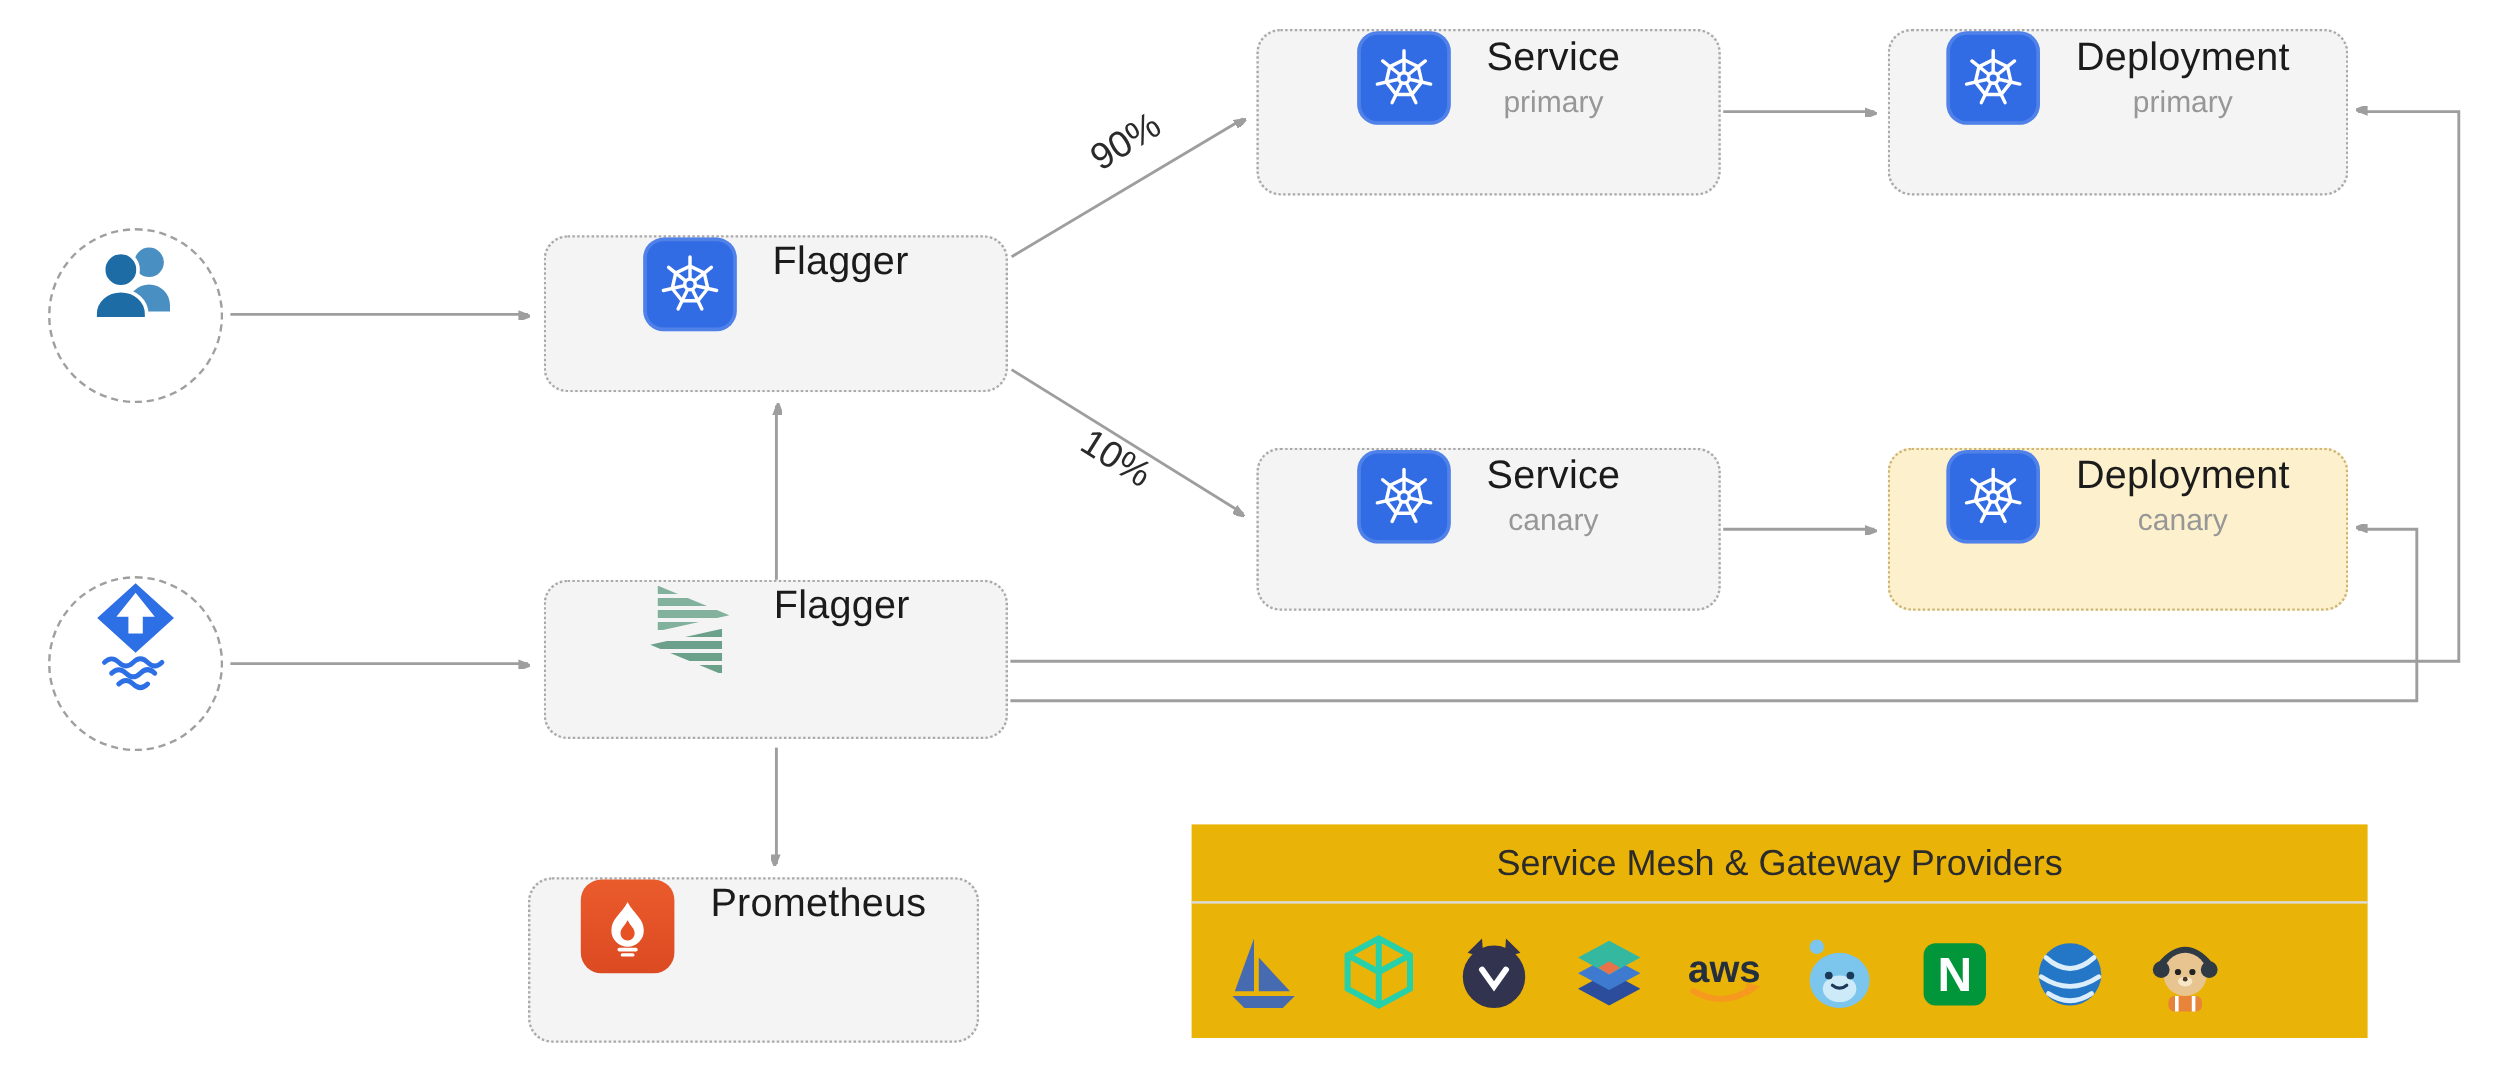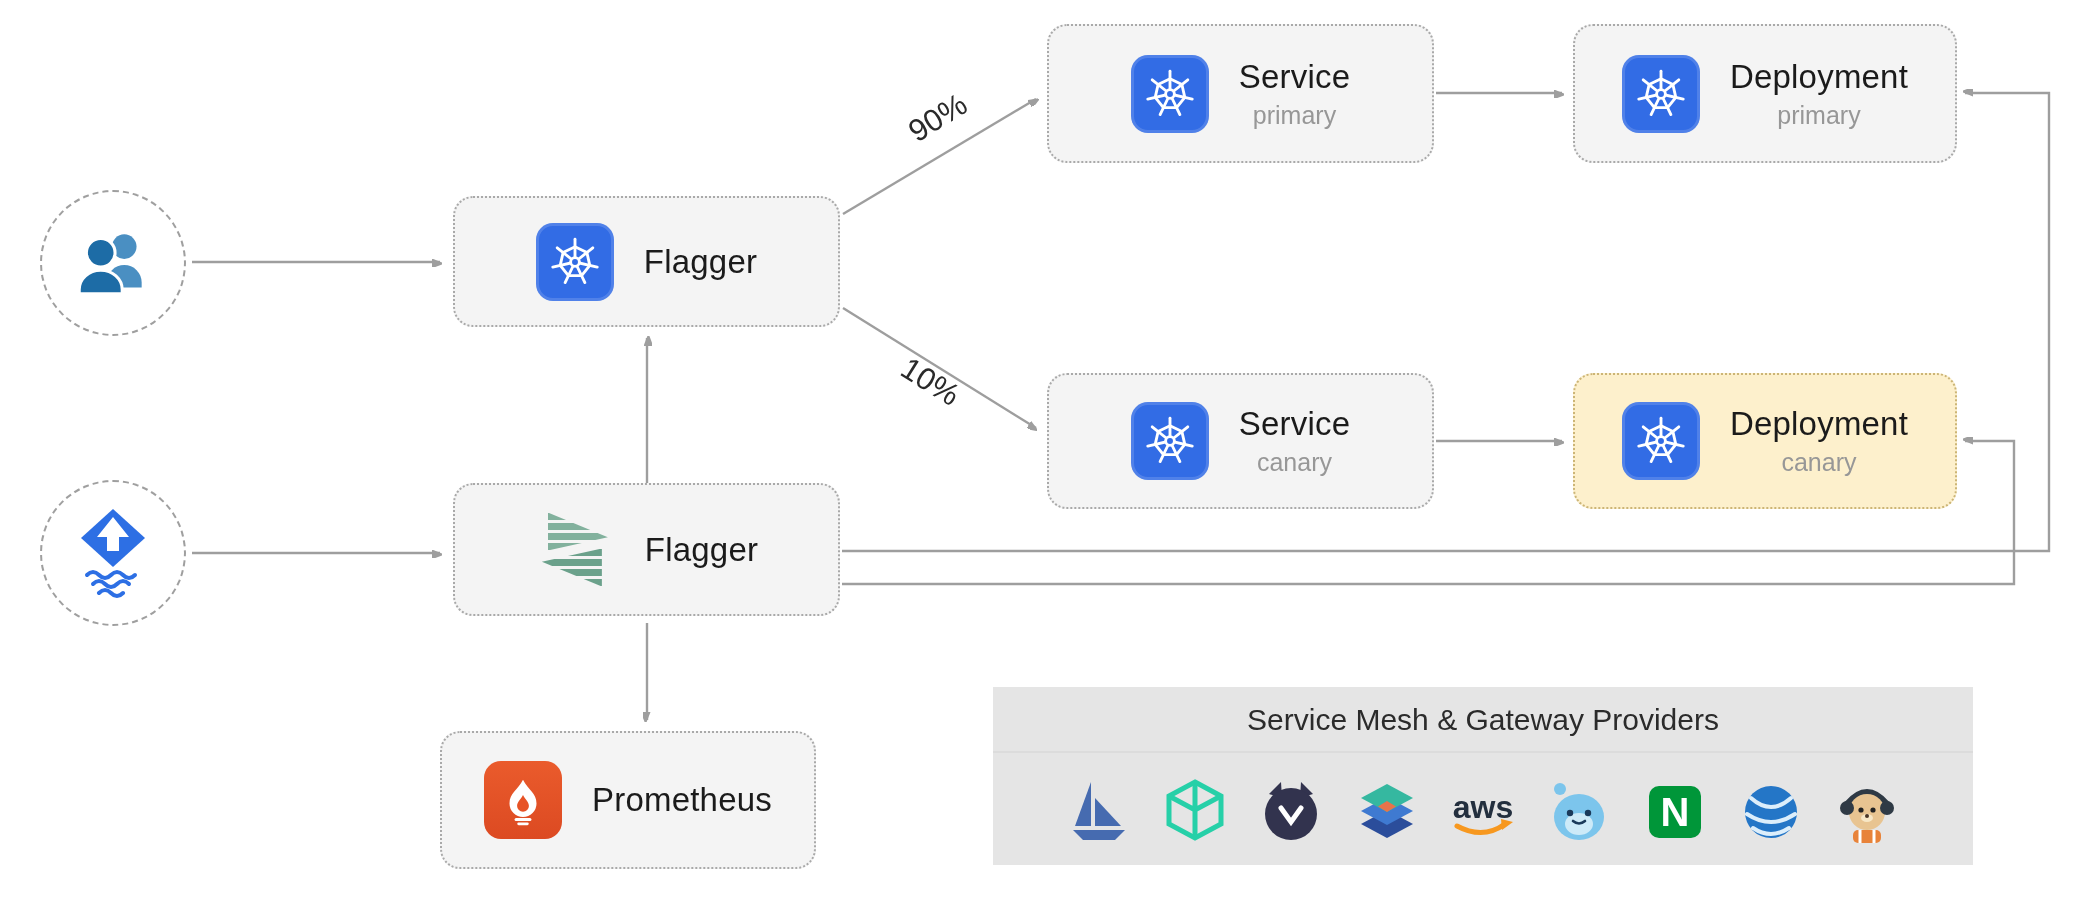--- a/index.html
+++ b/index.html
@@ -2,21 +2,21 @@
 <html><head>
 <meta charset="utf-8">
 <title>Diagram</title>
 <style>
   *{box-sizing:border-box}
   html,body{margin:0;padding:0;background:#fff}
   body{font-family:"Liberation Sans",sans-serif}
   .canvas{position:relative;width:2088px;height:898px;background:#fff;overflow:hidden}
   .edges-svg{position:absolute;left:0;top:0;width:2088px;height:898px;pointer-events:none}
 
-  .node{position:absolute;display:flex;align-items:center;justify-content:center;gap:30px}
+  .node{position:absolute;display:flex;align-items:flex-start;justify-content:center;gap:30px}
   .box{background:#f4f4f4;border:2px dotted #a9a9a9;border-radius:20px}
   .box.canary-highlight{background:#fdf0cc;border-color:#ccb576}
   .circle{border:2px dashed #9f9f9f;border-radius:50%;background:#fff}
 
   .node-label{font-size:33px;color:#1b1b1b;letter-spacing:.2px}
   .node-sublabel{font-size:25px;color:#979797}
   .stack{display:flex;flex-direction:column;align-items:center;line-height:1.3}
 
   .k8s-tile{width:78px;height:78px;border-radius:17px;background:#326ce5;flex:0 0 auto;
             display:flex;align-items:center;justify-content:center;
@@ -26,23 +26,23 @@
 
   .flagger-logo{position:relative;width:80px;height:80px;flex:0 0 auto}
   .pennant{position:absolute;width:60px;height:38px}
   .pennant.top{left:13px;top:3px;clip-path:polygon(0 0,100% 65%,0 100%);
                background:repeating-linear-gradient(180deg,#82b19d 0 7px,transparent 7px 10px)}
   .pennant.bottom{left:7px;top:39px;clip-path:polygon(100% 0,0 35%,100% 100%);
                background:repeating-linear-gradient(180deg,#6ba18b 0 7px,transparent 7px 10px)}
 
   .pct{position:absolute;font-size:31px;color:#2a2a2a;white-space:nowrap}
 
-  .providers{position:absolute;background:#e5e5e5}
+  .providers{position:absolute;background:#eab308}
   .providers-title{text-align:center;font-size:30px;color:#2b2b2b;padding:16px 0 14px;border-bottom:2px solid #dcdcdc}
-  .providers-row{display:flex;align-items:center;justify-content:center;height:118px;padding:0 12px}
+  .providers-row{display:flex;align-items:center;justify-content:flex-start;height:118px;padding:0 12px}
   .logo{width:96px;height:92px;display:flex;align-items:center;justify-content:center}
 </style>
 </head>
 <body>
 
 <div class="canvas">
 
   <svg width="0" height="0" style="position:absolute" aria-hidden="true">
     <defs>
       <g id="helm" stroke="#fff" stroke-width="1.7" fill="none" stroke-linecap="round">

